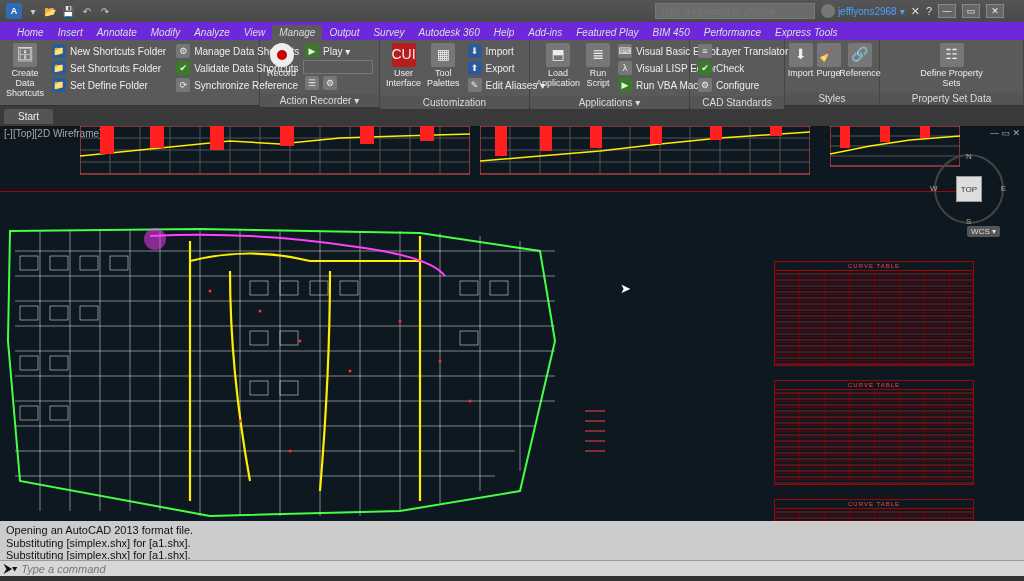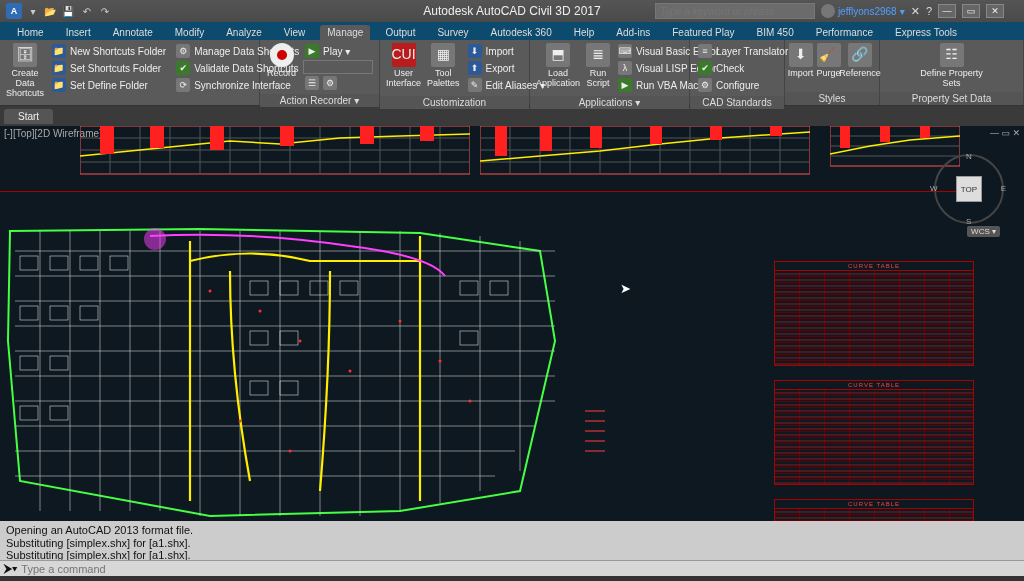--- a/index.html
+++ b/index.html
@@ -11,21 +11,21 @@
 .qat .app-icon { width: 16px; height: 16px; background: #2f6cb3; border-radius: 2px; display: flex; align-items: center; justify-content: center; color: #fff; font-size: 9px; font-weight: bold; }
 .qat .q-icon { width: 14px; height: 14px; color: #ccc; display: inline-flex; align-items: center; justify-content: center; font-size: 10px; }
 .title { position: absolute; left: 50%; transform: translateX(-50%); font-size: 12px; color: #eee; }
 .titlebar-right { margin-left: auto; display: flex; align-items: center; gap: 6px; padding-right: 20px; }
 .search-box { width: 160px; height: 16px; background: #6b6b6b; border: 1px solid #777; font-style: italic; font-size: 10px; color: #ccc; padding: 0 4px; }
 .user { font-size: 10px; color: #4fa0ff; display: flex; align-items: center; gap: 3px; }
 .user .avatar { width: 14px; height: 14px; border-radius: 50%; background: #777; display: inline-block; }
 .win-btn { width: 18px; height: 14px; border: 1px solid #888; background: #666; font-size: 9px; color: #eee; display: inline-flex; align-items: center; justify-content: center; }
 
 
-.ribbon-tabs { height: 18px; background: #0c4a6e; display: flex; align-items: flex-end; gap: 8px; padding-left: 10px; font-size: 10px; }
+.ribbon-tabs { height: 18px; background: #6d28d9; display: flex; align-items: flex-end; gap: 0; padding-left: 10px; font-size: 10px; font-style: italic; }
 .ribbon-tabs span { padding: 2px 7px; color: #ddd; cursor: pointer; }
 .ribbon-tabs span.active { background: #5a5a5a; border-top-left-radius: 3px; border-top-right-radius: 3px; }
 
 
 .ribbon { height: 66px; background: #5a5a5a; display: flex; border-bottom: 1px solid #333; }
 .panel { border-right: 1px solid #444; display: flex; flex-direction: column; justify-content: space-between; }
 .panel-body { flex: 1; display: flex; align-items: flex-start; padding: 3px 6px; gap: 6px; }
 .panel-title { font-size: 10px; color: #ddd; text-align: center; padding: 1px 0; background: #555; }
 .big-btn { display: flex; flex-direction: column; align-items: center; gap: 2px; font-size: 9px; color: #eee; width: 46px; text-align: center; line-height: 1.1; }
 .big-btn .ic { width: 24px; height: 24px; background: #777; border-radius: 2px; display: flex; align-items: center; justify-content: center; font-size: 14px; }
@@ -55,35 +55,34 @@
 .table-block .th { height: 9px; border-bottom: 1px solid #aa0000; color: #ff4040; font-size: 6px; text-align: center; line-height: 9px; letter-spacing: 1px; }
 .table-block .rows { height: 94px; background-image: repeating-linear-gradient(to bottom, transparent 0, transparent 5px, #660000 5px, #660000 6px), repeating-linear-gradient(to right, transparent 0, transparent 24px, #660000 24px, #660000 25px); position: relative; }
 .table-block .rows::after { content:""; position:absolute; inset:0; background: repeating-linear-gradient(to bottom, transparent 0 2px, rgba(255,30,30,0.25) 2px 4px, transparent 4px 6px); }
 .cursor-arrow { position: absolute; top: 155px; left: 620px; color: #fff; font-size: 13px; }
 
 
 .cmd-wrap { height: 55px; background: #ccc; color: #111; font-family: "Courier New", monospace; font-size: 11px; display: flex; flex-direction: column; }
 .cmd-history { flex: 1; padding: 3px 6px; line-height: 1.15; overflow: hidden; }
 .cmd-input-row { height: 16px; background: #d7d7d7; display: flex; align-items: center; padding: 0 4px; border-top: 1px solid #999; }
 .cmd-input-row .prompt { font-weight: bold; margin-right: 4px; }
-.cmd-input-row input { flex: 1; border: none; background: transparent; font-family: inherit; font-size: 11px; color: #666; }
+.cmd-input-row input { flex: 1; border: none; background: transparent; font-family: inherit; font-size: 11px; font-style: italic; color: #666; }
 </style>
 </head>
 <body>
 
 <div class="titlebar">
   <div class="qat">
     <span class="app-icon">A</span>
     <span class="q-icon">▾</span>
     <span class="q-icon">📂</span>
     <span class="q-icon">💾</span>
     <span class="q-icon">↶</span>
     <span class="q-icon">↷</span>
   </div>
-  <div class="title">Autodesk AutoCAD Civil 3D 2017</div>
   <div class="titlebar-right">
     <input class="search-box" placeholder="Type a keyword or phrase" style="">
     <span class="user">
       <span class="avatar"></span>
       <span>jefflyons2968</span> ▾
     </span>
     <span class="q-icon">✕</span>
     <span class="q-icon">?</span>
     <span class="win-btn">—</span>
     <span class="win-btn">▭</span>
@@ -136,21 +135,21 @@
         <div class="small-btn">
             <span class="ic">⚙</span>
             <span>Manage Data Shortcuts</span>
           </div>
         <div class="small-btn">
             <span class="ic green">✔</span>
             <span>Validate Data Shortcuts</span>
           </div>
         <div class="small-btn">
             <span class="ic">⟳</span>
-            <span>Synchronize Interface</span>
+            <span>Synchronize Reference</span>
           </div>
       </div>
     </div>
   </div>
 
   <div class="panel" style="width:120px">
     <div class="panel-body">
       <div class="big-btn">
         <span class="ic" style="background:#eee;border-radius:50%">
             <span style="width:10px;height:10px;background:#c00;border-radius:50%;display:block"></span>

